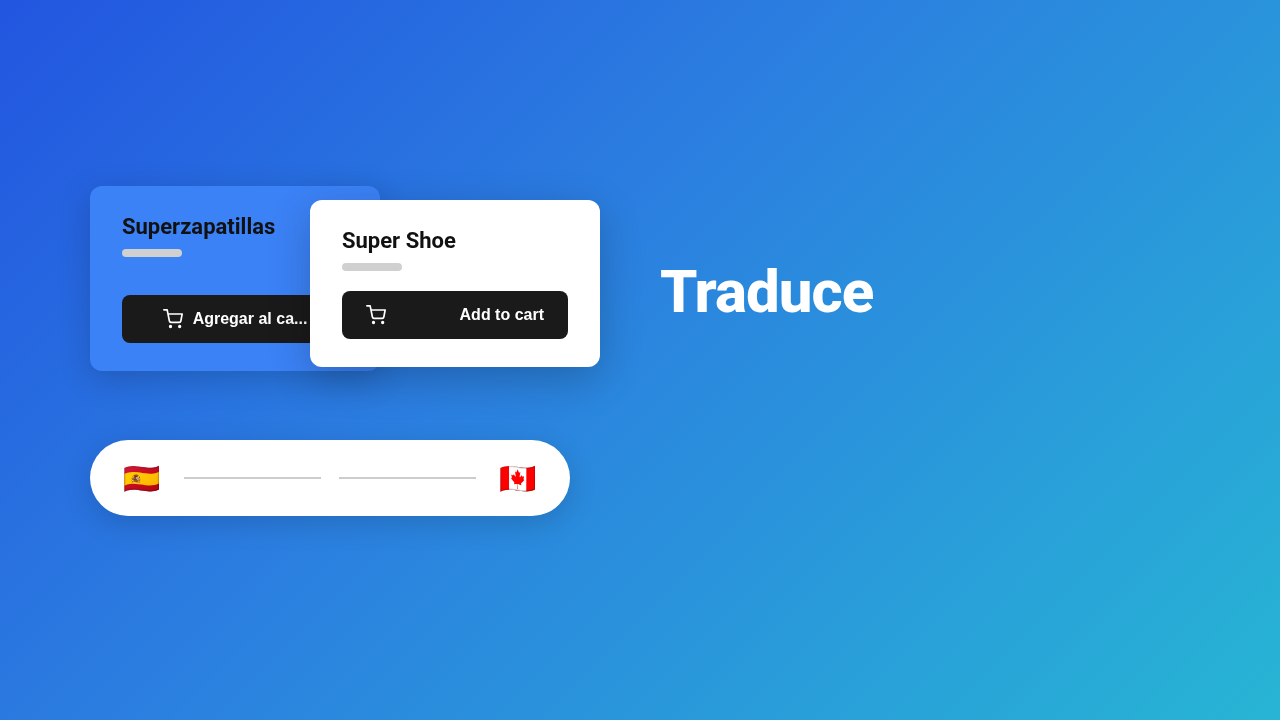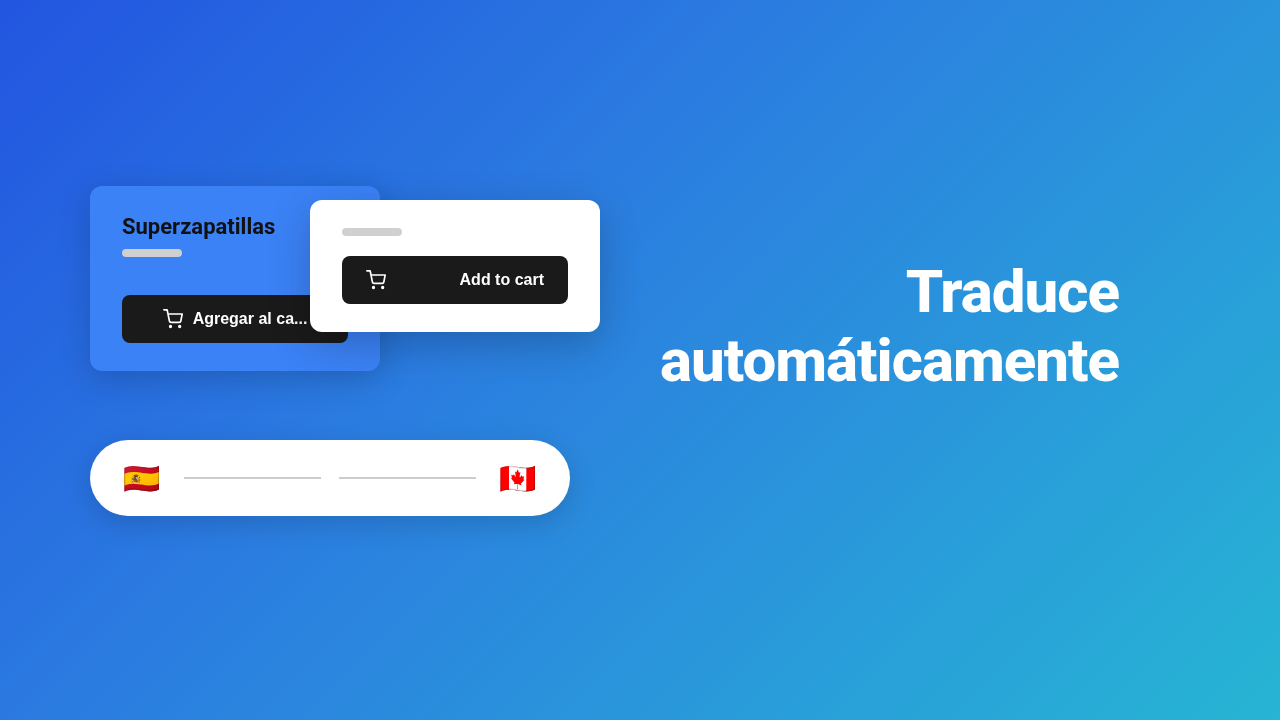--- a/index.html
+++ b/index.html
@@ -202,20 +202,21 @@
         <svg class="cart-icon" viewBox="0 0 24 24" fill="none" stroke="white" stroke-width="2" stroke-linecap="round" stroke-linejoin="round">
           <circle cx="9" cy="21" r="1"></circle>
           <circle cx="20" cy="21" r="1"></circle>
           <path d="M1 1h4l2.68 13.39a2 2 0 0 0 2 1.61h9.72a2 2 0 0 0 2-1.61L23 6H6"></path>
         </svg>
         <span>Agregar al ca...</span>
       </button>
     </div>
 
     <div class="card-english">
+      <div class="card-title">Super Shoe</div>
       <div class="card-bar"></div>
       <button class="card-btn">
         <svg class="cart-icon" viewBox="0 0 24 24" fill="none" stroke="white" stroke-width="2" stroke-linecap="round" stroke-linejoin="round">
           <circle cx="9" cy="21" r="1"></circle>
           <circle cx="20" cy="21" r="1"></circle>
           <path d="M1 1h4l2.68 13.39a2 2 0 0 0 2 1.61h9.72a2 2 0 0 0 2-1.61L23 6H6"></path>
         </svg>
         <span>Add to cart</span>
       </button>
     </div>
@@ -231,16 +232,16 @@
     <div class="flag-circle">
       <span>🇨🇦</span>
     </div>
   </div>
 
 </div>
 
 <div class="right-section">
   <div class="headline">
     <span>Traduce</span><br>
-    <span>automáticamente</span><br>
+    <br>
     <br>
   </div>
 </div>
 
 </body></html>

